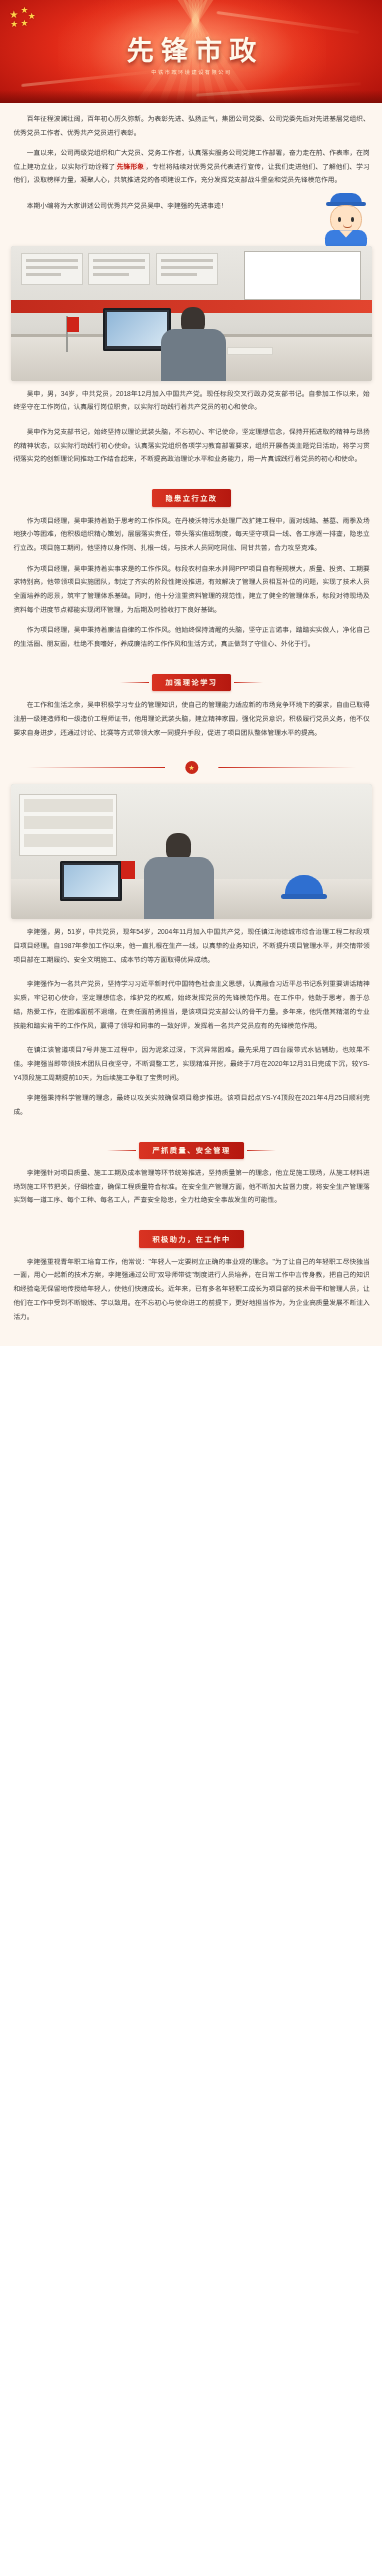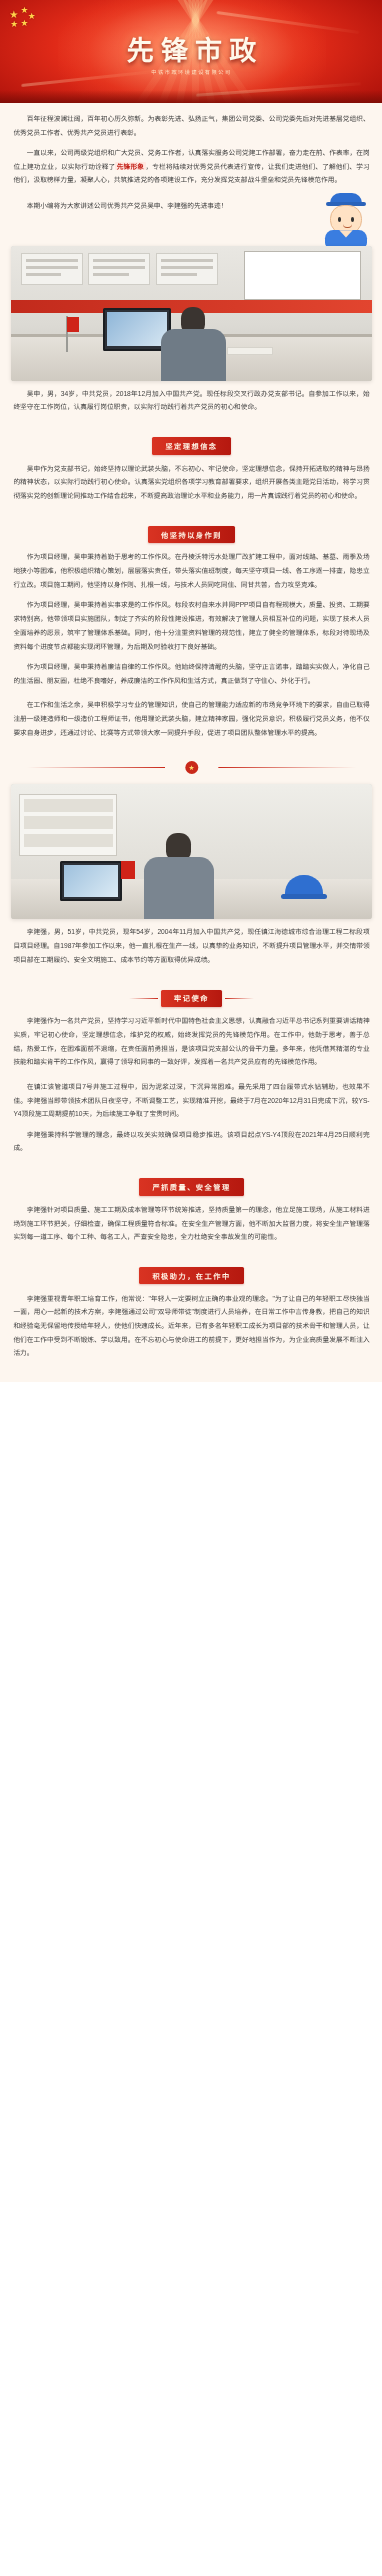--- a/index.html
+++ b/index.html
@@ -446,36 +446,36 @@
       <div class="person-head"></div>
       <div class="person-body"></div>
       <div class="papers"></div>
     </div>
   </div>
 
   <div class="body-sec">
     <p>吴申，男，34岁，中共党员，2018年12月加入中国共产党。现任标段交叉行政办党支部书记。自参加工作以来，始终坚守在工作岗位，认真履行岗位职责，以实际行动践行着共产党员的初心和使命。</p>
   </div>
 
+  <div class="body-sec">
+    <p>吴申作为党支部书记，始终坚持以理论武装头脑，不忘初心、牢记使命，坚定理想信念，保持开拓进取的精神与昂扬的精神状态，以实际行动践行初心使命。认真落实党组织各项学习教育部署要求，组织开展各类主题党日活动，将学习贯彻落实党的创新理论同推动工作结合起来，不断提高政治理论水平和业务能力，用一片真诚践行着党员的初心和使命。</p>
+  </div>
+
   <div class="sect">
-    <span class="band">坚定理想信念</span>
-  </div>
-  <div class="body-sec">
-    <p>吴申作为党支部书记，始终坚持以理论武装头脑，不忘初心、牢记使命，坚定理想信念，保持开拓进取的精神与昂扬的精神状态，以实际行动践行初心使命。认真落实党组织各项学习教育部署要求，组织开展各类主题党日活动，将学习贯彻落实党的创新理论同推动工作结合起来，不断提高政治理论水平和业务能力，用一片真诚践行着党员的初心和使命。</p>
-  </div>
-
-  <div class="sect">
-    <span class="band">他坚持以身作则</span>
+    <span class="band">隐患立行立改</span>
   </div>
   <div class="body-sec">
     <p>作为项目经理，吴申秉持着勤于思考的工作作风。在丹棱沃特污水处理厂改扩建工程中，面对线路、基墓、雨季及场地狭小等困难，他积极组织精心策划，层层落实责任，带头落实值班制度，每天坚守项目一线、各工序逐一排查，隐患立行立改。项目施工期间，他坚持以身作则、扎根一线，与技术人员同吃同住、同甘共苦，合力攻坚克难。</p>
     <p>作为项目经理，吴申秉持着实事求是的工作作风。标段农村自来水并网PPP项目自有程规模大，质量、投资、工期要求特别高，他带领项目实施团队，制定了齐实的阶段性建设推进，有效解决了管理人员相互补位的问题，实现了技术人员全面培养的愿景，筑牢了管理体系基础。同时，他十分注重资料管理的规范性，建立了健全的管理体系，标段对待现场及资料每个进度节点都能实现闭环管理，为后期及时验收打下良好基础。</p>
     <p>作为项目经理，吴申秉持着廉洁自律的工作作风。他始终保持清醒的头脑，坚守正言诺事，踏踏实实做人，净化自己的生活圈、朋友圈，杜绝不良嗜好，养成廉洁的工作作风和生活方式，真正做到了守住心、外化于行。</p>
   </div>
 
+  <div class="sect">
+    <span class="band">加强理论学习</span>
+  </div>
   <div class="body-sec">
     <p>在工作和生活之余，吴申积极学习专业的管理知识，使自己的管理能力适应新的市场竞争环境下的要求，自由已取得注册一级建造师和一级造价工程师证书，他用理论武装头脑，建立精神家园，强化党员意识，积极履行党员义务，他不仅要求自身进步，还通过讨论、比赛等方式带领大家一同提升手段，促进了项目团队整体管理水平的提高。</p>
   </div>
 
   <div class="divider">
     <div class="ln l"></div>
     <div class="ln r"></div>
     <div class="mark">★</div>
   </div>
 
@@ -495,23 +495,20 @@
       <div class="person2-head"></div>
       <div class="person2-body"></div>
       <div class="helmet"></div>
     </div>
   </div>
 
   <div class="body-sec">
     <p>李建强，男，51岁，中共党员，现年54岁，2004年11月加入中国共产党，现任镇江海德城市综合治理工程二标段项目项目经理。自1987年参加工作以来，他一直扎根在生产一线，以真挚的业务知识，不断提升项目管理水平，并交情带领项目部在工期履约、安全文明施工、成本节约等方面取得优异成绩。</p>
   </div>
 
-  <div class="sect">
-    <span class="band">牢记使命</span>
-  </div>
   <div class="body-sec">
     <p>李建强作为一名共产党员，坚持学习习近平新时代中国特色社会主义思想，认真融合习近平总书记系列重要讲话精神实质，牢记初心使命，坚定理想信念，维护党的权威，始终发挥党员的先锋模范作用。在工作中，他勤于思考，善于总结，热爱工作，在困难面前不退缩，在责任面前勇担当，是该项目党支部公认的骨干力量。多年来，他凭借其精湛的专业技能和踏实肯干的工作作风，赢得了领导和同事的一致好评，发挥着一名共产党员应有的先锋模范作用。</p>
   </div>
 
   <div class="body-sec">
     <p>在镇江该管道项目7号井施工过程中，因为泥浆过深，下沉异常困难。最先采用了四台履带式水钻辅助，也效果不佳。李建强当即带领技术团队日夜坚守，不断调整工艺，实现精准开挖，最终于7月在2020年12月31日完成下沉，较YS-Y4顶段施工周期提前10天，为后续施工争取了宝贵时间。</p>
     <p>李建强秉持科学管理的理念，最终以攻关实效确保项目稳步推进。该项目起点YS-Y4顶段在2021年4月25日顺利完成。</p>
   </div>
 
   <div class="sect">

